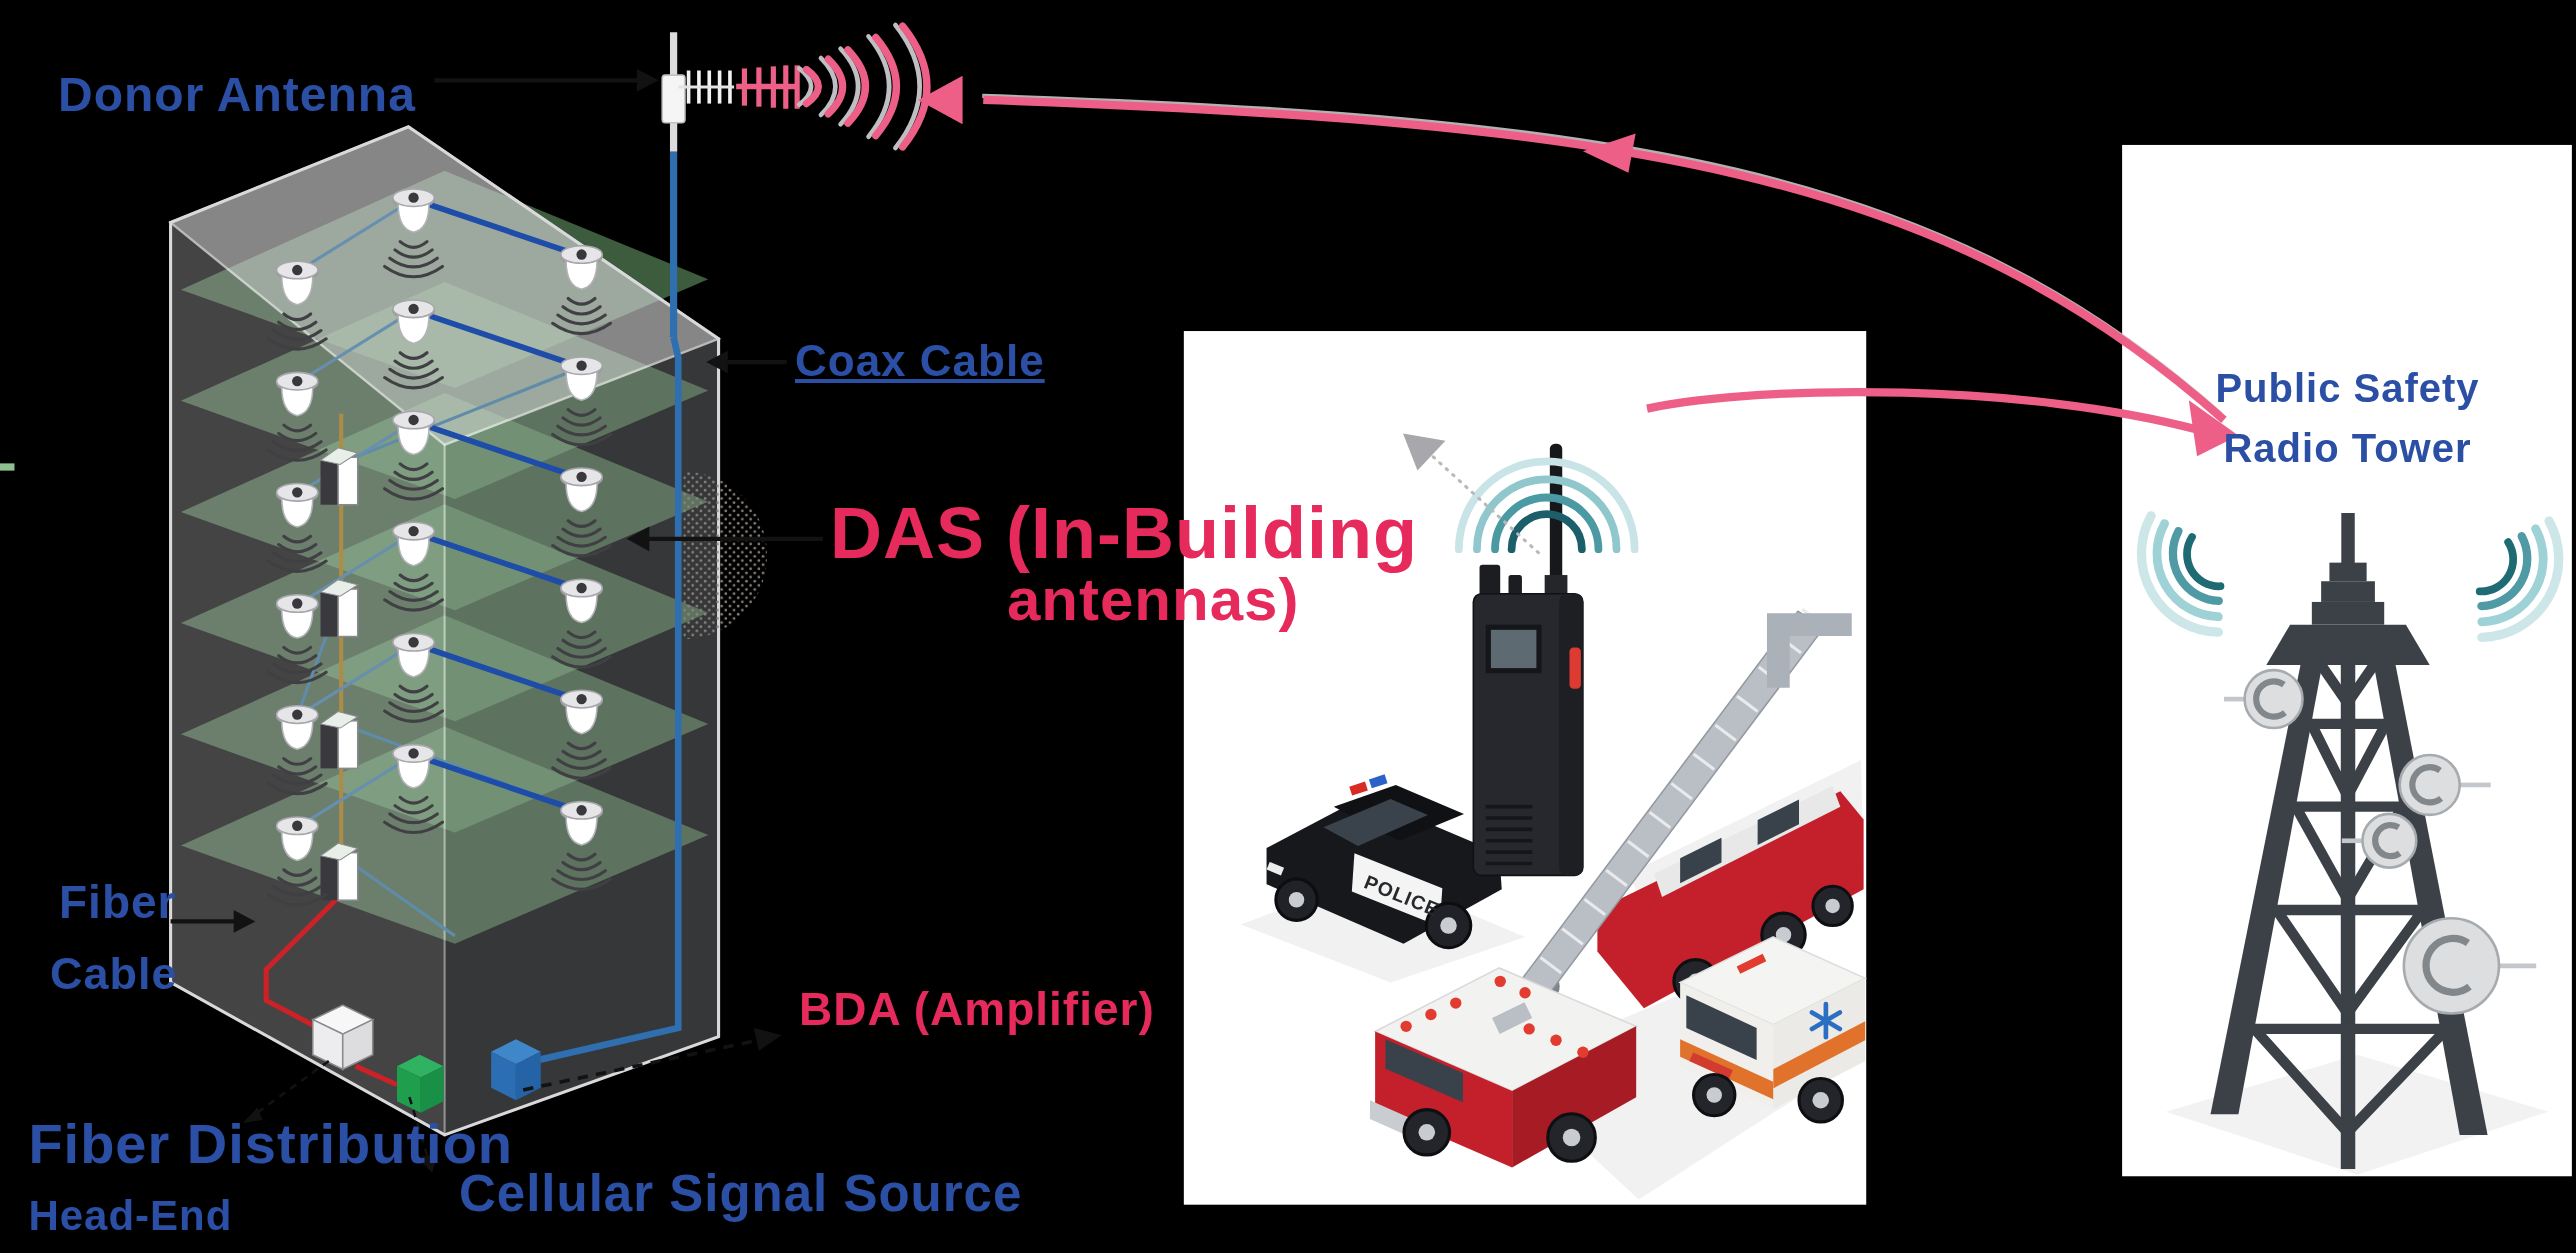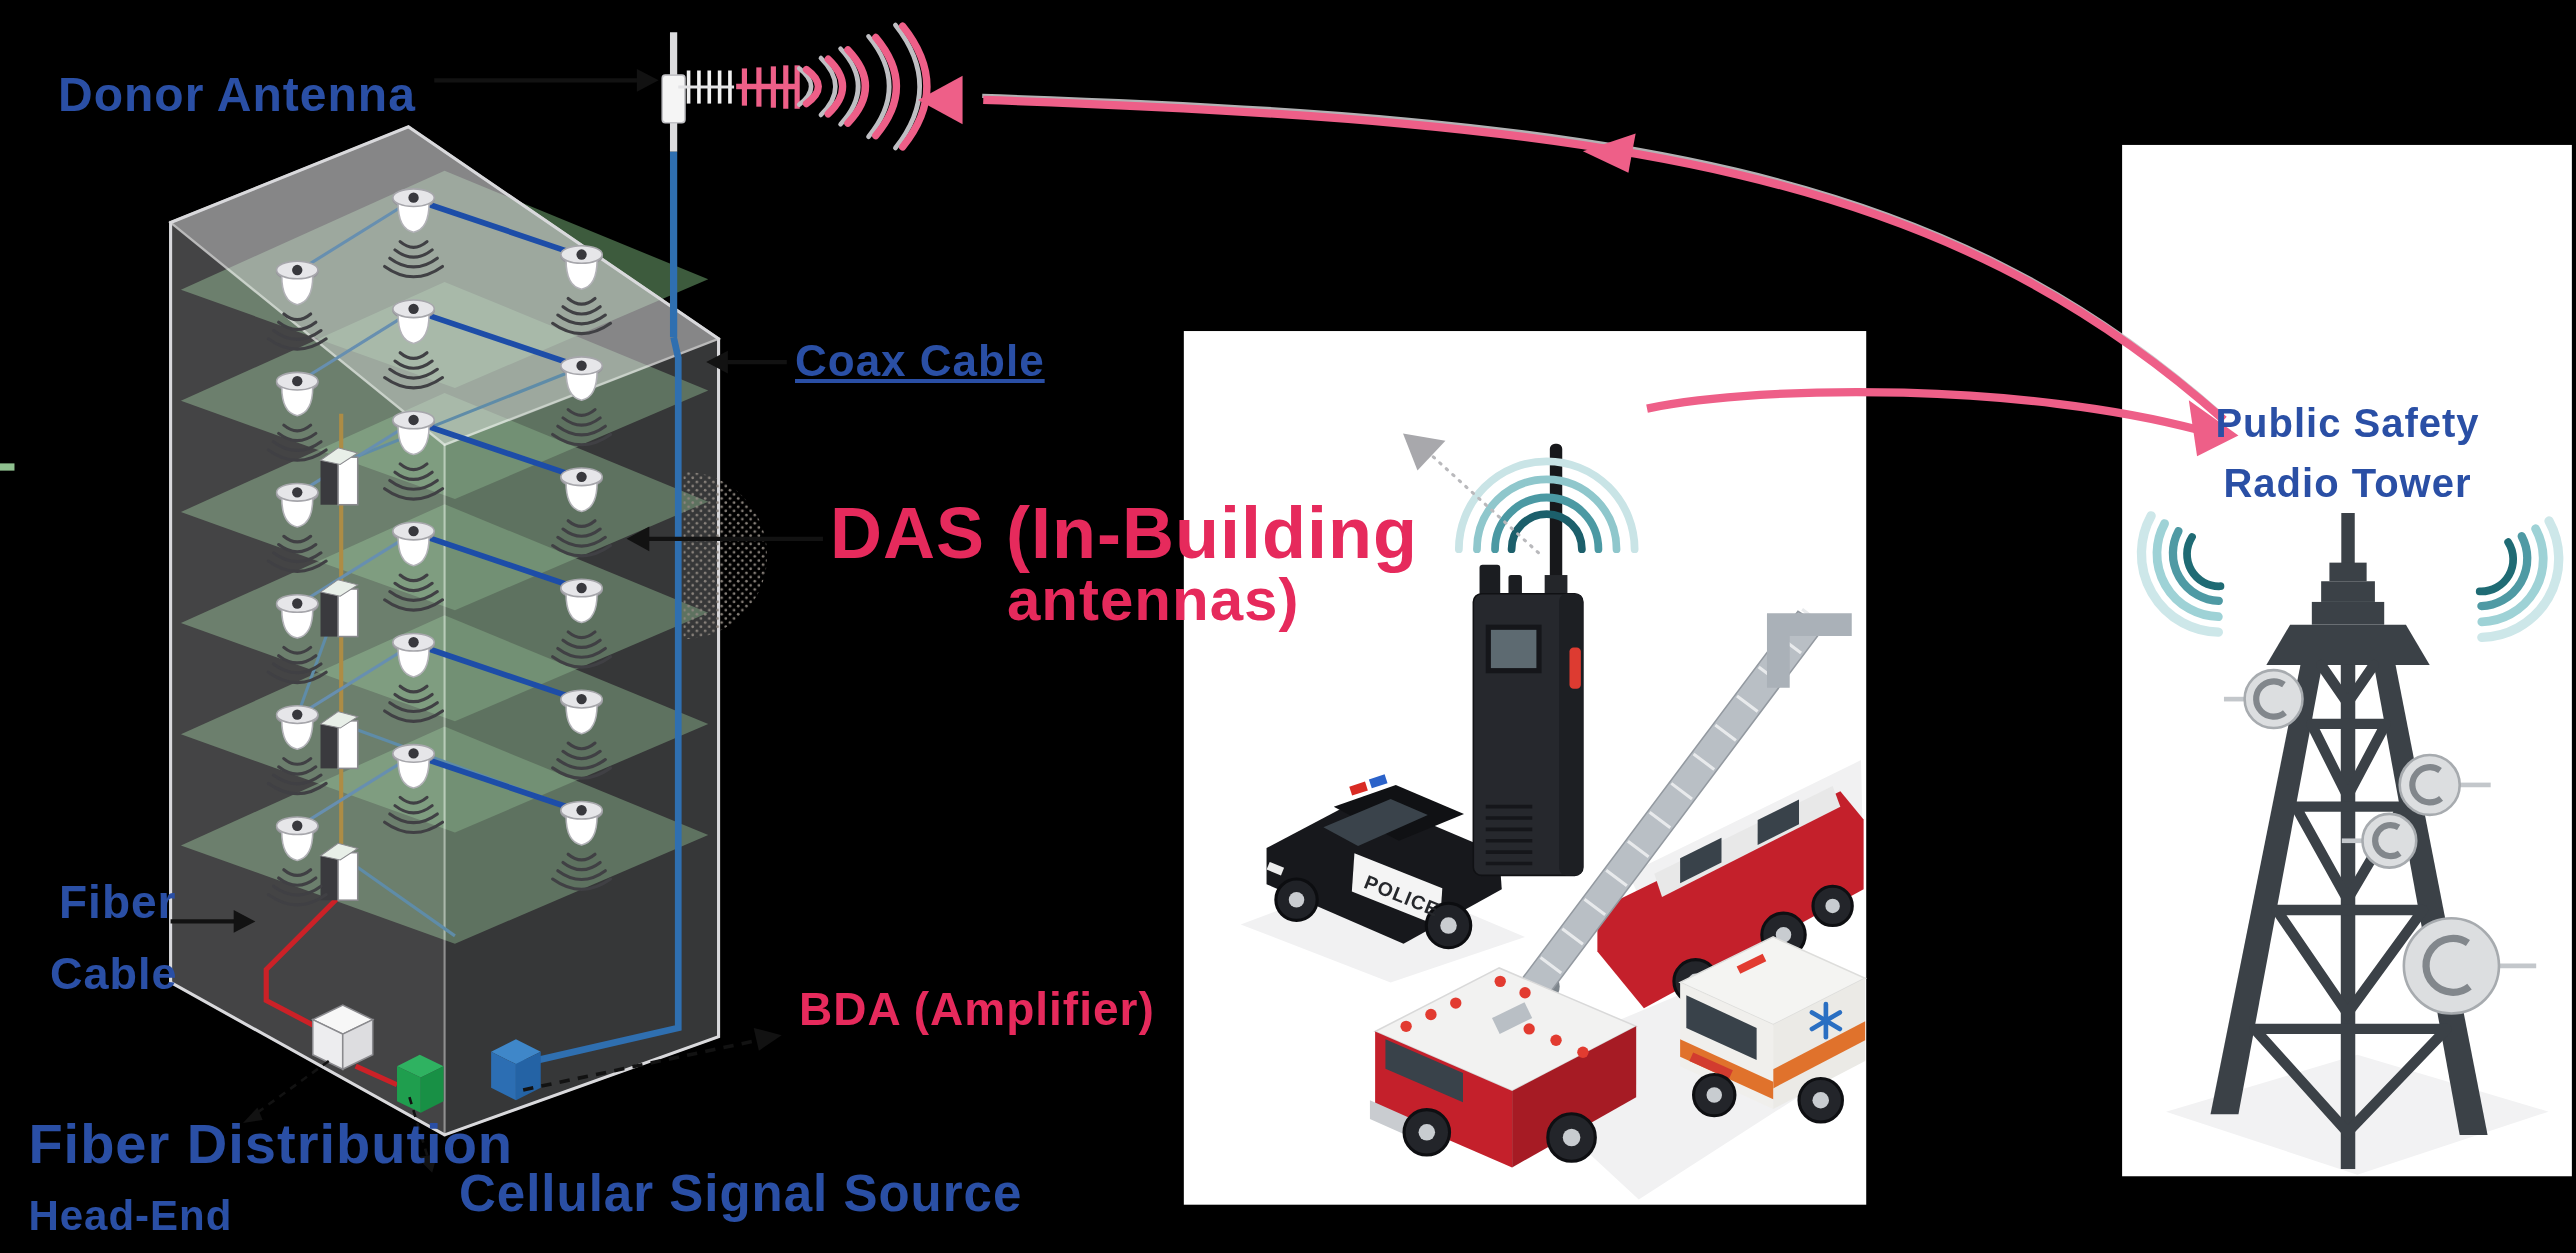--- a/index.html
+++ b/index.html
@@ -408,18 +408,18 @@
   <div class="label blue" style="left:59px;top:875px;font-size:46px;">Fiber</div>
   <div class="label blue" style="left:50px;top:947px;font-size:45px;">Cable</div>
 
   <div class="label pink" style="left:799px;top:982px;font-size:46px;">BDA (Amplifier)</div>
 
   <div class="label blue" style="left:28.4px;top:1111px;font-size:56px;">Fiber Distribution</div>
   <div class="label blue" style="left:28.4px;top:1168px;font-size:42px;margin-top:23px;">Head-End</div>
 
   <div class="label blue" style="left:459px;top:1164px;font-size:51px;">Cellular Signal Source</div>
 
-  <div class="label blue tower-label" style="left:2125px;top:358px;font-size:40px;margin-top:35px;">
+  <div class="label blue tower-label" style="left:2125px;top:358px;font-size:40px;">
     <div>Public Safety</div>
     <div>Radio Tower</div>
   </div>
 </div>
 
 
 </body></html>

